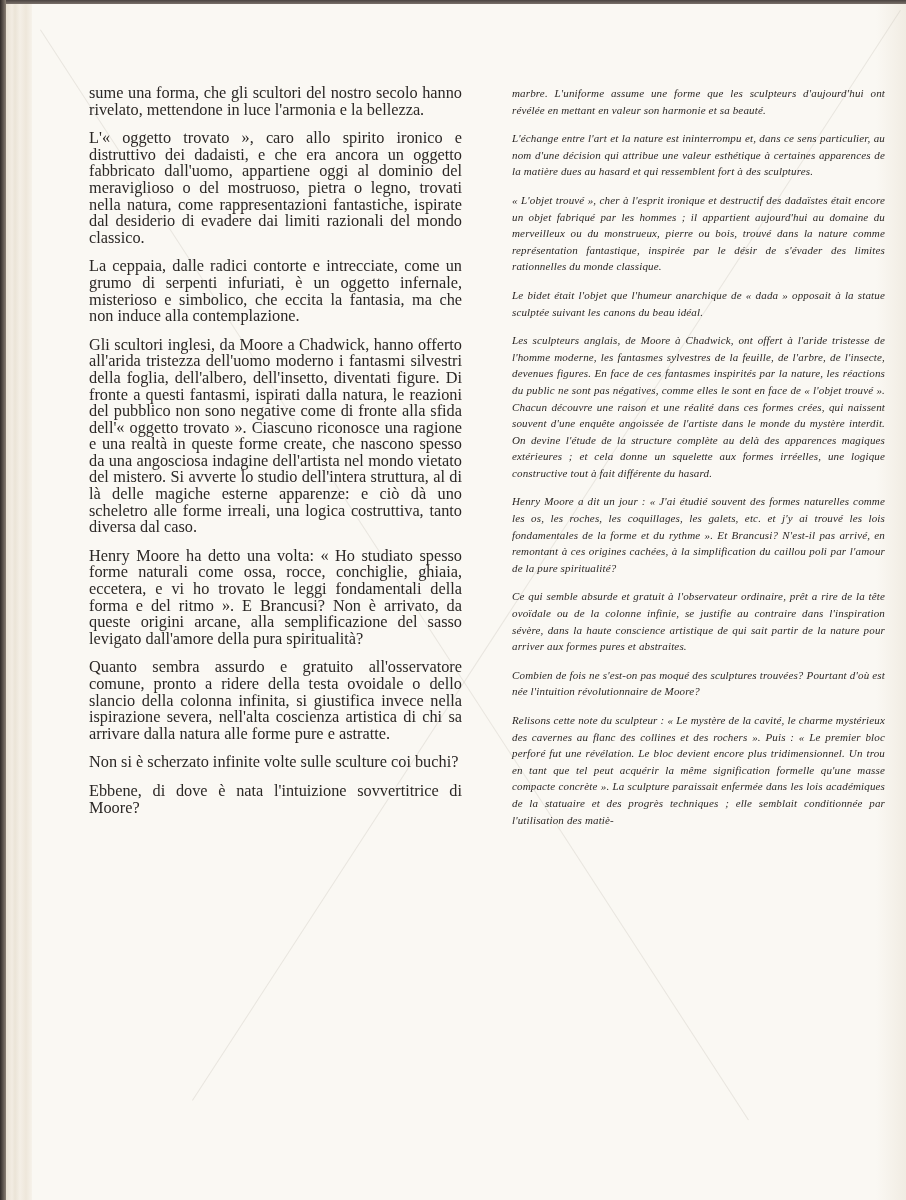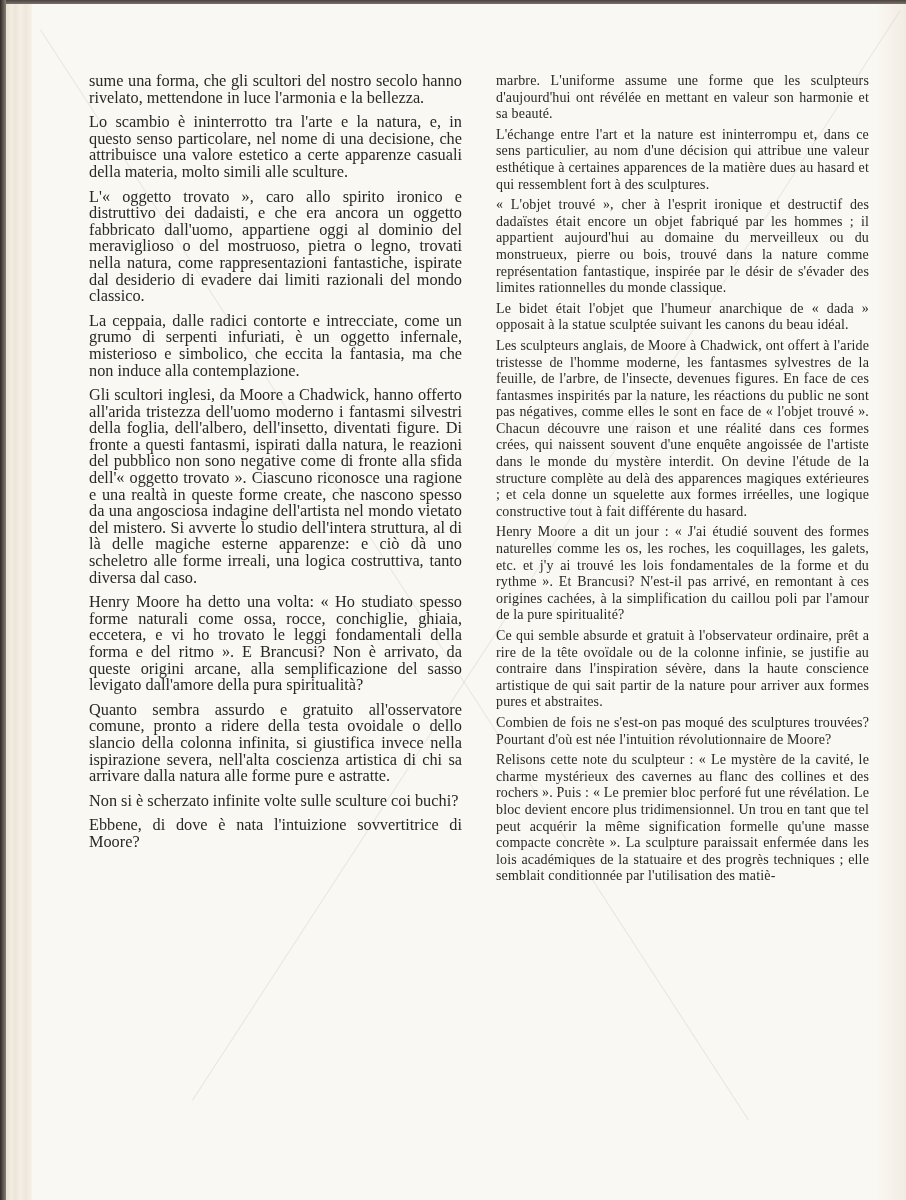--- a/index.html
+++ b/index.html
@@ -45,44 +45,44 @@
       hyphens: manual;
       color: #2b2725;
     }
     .col-it {
       left: 89px; width: 373px;
       font-family: "Liberation Serif", "DejaVu Serif", serif;
       font-size: 16.3px;
       line-height: 16.6px;
     }
     .col-fr {
-      left: 496px; width: 373px;
+      left: 512px; width: 373px;
       font-family: "Liberation Serif", "DejaVu Serif", serif;
-      font-size: 14px;
+      font-style: italic;
+      font-size: 11px;
       line-height: 16.6px;
       letter-spacing: 0.15px;
     }
-    .col p { margin-bottom: 8px; }
+    .col p { margin-bottom: 8px; margin-top: 12px; }
     .col-fr p { margin-bottom: 4px; }
   </style>
 </head>
 <body>
 
 <div class="scan">
   <div class="top-edge"></div>
   <div class="left-edge"></div>
   <div class="page-stack"></div>
   <div class="page"></div>
   <div class="right-shade"></div>
   <div class="watermark-line"></div>
   <div class="watermark-line right"></div>
 
   <div class="col col-it">
     <p>sume una forma, che gli scultori del nostro secolo hanno rivelato, mettendone in luce l'armonia e la bellezza.</p>
-    <p>Lo scambio è ininterrotto tra l'arte e la natura, e, in questo senso particolare, nel nome di una decisione, che attribuisce una valore estetico a certe apparenze casuali della materia, molto simili alle sculture.</p>
     <p>L'« oggetto trovato », caro allo spirito ironico e distruttivo dei dadaisti, e che era ancora un oggetto fabbricato dall'uomo, appartiene oggi al dominio del meraviglioso o del mostruoso, pietra o legno, trovati nella natura, come rappresentazioni fantastiche, ispirate dal desiderio di evadere dai limiti razionali del mondo classico.</p>
     <p>La ceppaia, dalle radici contorte e intrecciate, come un grumo di serpenti infuriati, è un oggetto infernale, misterioso e simbolico, che eccita la fantasia, ma che non induce alla contemplazione.</p>
     <p>Gli scultori inglesi, da Moore a Chadwick, hanno offerto all'arida tristezza dell'uomo moderno i fantasmi silvestri della foglia, dell'albero, dell'insetto, diventati figure. Di fronte a questi fantasmi, ispirati dalla natura, le reazioni del pubblico non sono negative come di fronte alla sfida dell'« oggetto trovato ». Ciascuno riconosce una ragione e una realtà in queste forme create, che nascono spesso da una angosciosa indagine dell'artista nel mondo vietato del mistero. Si avverte lo studio dell'intera struttura, al di là delle magiche esterne apparenze: e ciò dà uno scheletro alle forme irreali, una logica costruttiva, tanto diversa dal caso.</p>
     <p>Henry Moore ha detto una volta: « Ho studiato spesso forme naturali come ossa, rocce, conchiglie, ghiaia, eccetera, e vi ho trovato le leggi fondamentali della forma e del ritmo ». E Brancusi? Non è arrivato, da queste origini arcane, alla semplificazione del sasso levigato dall'amore della pura spiritualità?</p>
     <p>Quanto sembra assurdo e gratuito all'osservatore comune, pronto a ridere della testa ovoidale o dello slancio della colonna infinita, si giustifica invece nella ispirazione severa, nell'alta coscienza artistica di chi sa arrivare dalla natura alle forme pure e astratte.</p>
     <p>Non si è scherzato infinite volte sulle sculture coi buchi?</p>
     <p>Ebbene, di dove è nata l'intuizione sovvertitrice di Moore?</p>
   </div>
 
   <div class="col col-fr">

